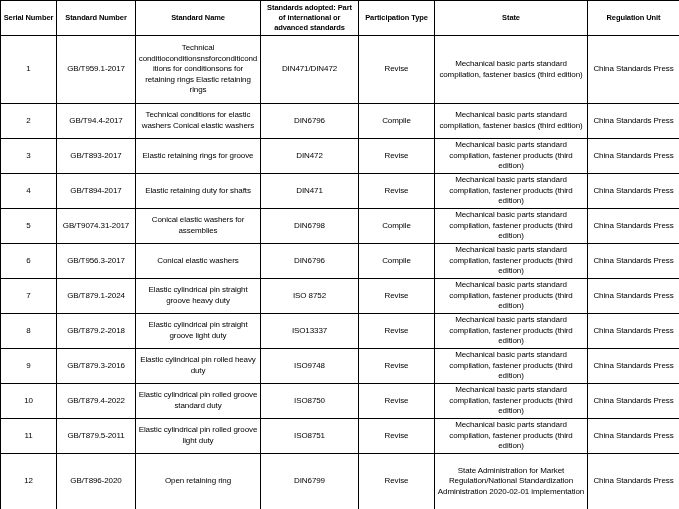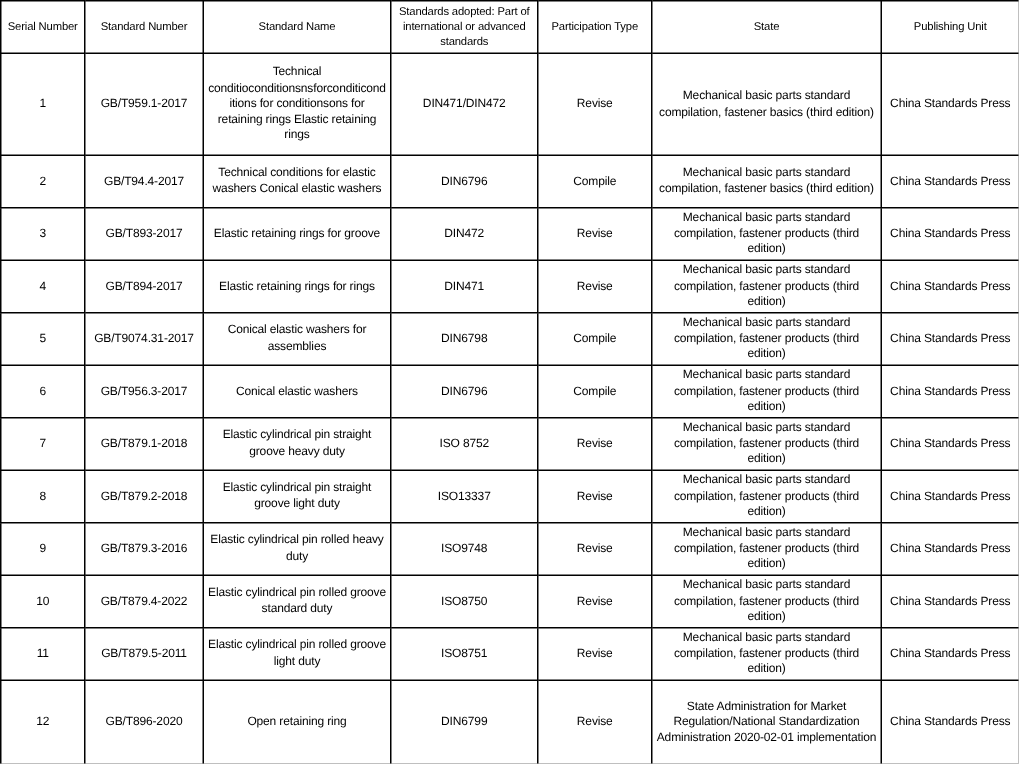--- a/index.html
+++ b/index.html
@@ -28,21 +28,21 @@
     border-top-width: 1.5px;
     border-bottom-width: 1.5px;
     text-align: center;
     vertical-align: middle;
     padding: 1px 2px;
     box-sizing: border-box;
     overflow: hidden;
   }
   table.standards th {
     font-size: 7.5px;
-    font-weight: normal;
+    font-weight: bold;
     line-height: 1.3;
     letter-spacing: -0.1px;
   }
   table.standards td {
     font-size: 8px;
     font-weight: normal;
     line-height: 1.32;
     letter-spacing: -0.1px;
   }
   thead tr { height: 35px; }
@@ -70,21 +70,21 @@
       <col style="width:92px">
     </colgroup>
     <thead>
       <tr>
         <th>Serial Number</th>
         <th>Standard Number</th>
         <th>Standard Name</th>
         <th>Standards adopted: Part of international or advanced standards</th>
         <th>Participation Type</th>
         <th>State</th>
-        <th>Publishing Unit</th>
+        <th>Regulation Unit</th>
       </tr>
     </thead>
     <tbody>
         <tr>
           <td class="col-serial">1</td>
           <td class="col-number">GB/T959.1-2017</td>
           <td class="col-name">Technical conditioconditionsnsforconditiconditions for conditionsons for retaining rings Elastic retaining rings</td>
           <td class="col-adopted">DIN471/DIN472</td>
           <td class="col-participation">Revise</td>
           <td class="col-title">Mechanical basic parts standard compilation, fastener basics (third edition)</td>
@@ -104,21 +104,21 @@
           <td class="col-number">GB/T893-2017</td>
           <td class="col-name">Elastic retaining rings for groove</td>
           <td class="col-adopted">DIN472</td>
           <td class="col-participation">Revise</td>
           <td class="col-title">Mechanical basic parts standard compilation, fastener products (third edition)</td>
           <td class="col-publisher">China Standards Press</td>
         </tr>
         <tr>
           <td class="col-serial">4</td>
           <td class="col-number">GB/T894-2017</td>
-          <td class="col-name">Elastic retaining rings for rings</td>
+          <td class="col-name">Elastic retaining duty for shafts</td>
           <td class="col-adopted">DIN471</td>
           <td class="col-participation">Revise</td>
           <td class="col-title">Mechanical basic parts standard compilation, fastener products (third edition)</td>
           <td class="col-publisher">China Standards Press</td>
         </tr>
         <tr>
           <td class="col-serial">5</td>
           <td class="col-number">GB/T9074.31-2017</td>
           <td class="col-name">Conical elastic washers for assemblies</td>
           <td class="col-adopted">DIN6798</td>
@@ -130,21 +130,21 @@
           <td class="col-serial">6</td>
           <td class="col-number">GB/T956.3-2017</td>
           <td class="col-name">Conical elastic washers</td>
           <td class="col-adopted">DIN6796</td>
           <td class="col-participation">Compile</td>
           <td class="col-title">Mechanical basic parts standard compilation, fastener products (third edition)</td>
           <td class="col-publisher">China Standards Press</td>
         </tr>
         <tr>
           <td class="col-serial">7</td>
-          <td class="col-number">GB/T879.1-2018</td>
+          <td class="col-number">GB/T879.1-2024</td>
           <td class="col-name">Elastic cylindrical pin straight groove heavy duty</td>
           <td class="col-adopted">ISO 8752</td>
           <td class="col-participation">Revise</td>
           <td class="col-title">Mechanical basic parts standard compilation, fastener products (third edition)</td>
           <td class="col-publisher">China Standards Press</td>
         </tr>
         <tr>
           <td class="col-serial">8</td>
           <td class="col-number">GB/T879.2-2018</td>
           <td class="col-name">Elastic cylindrical pin straight groove light duty</td>

